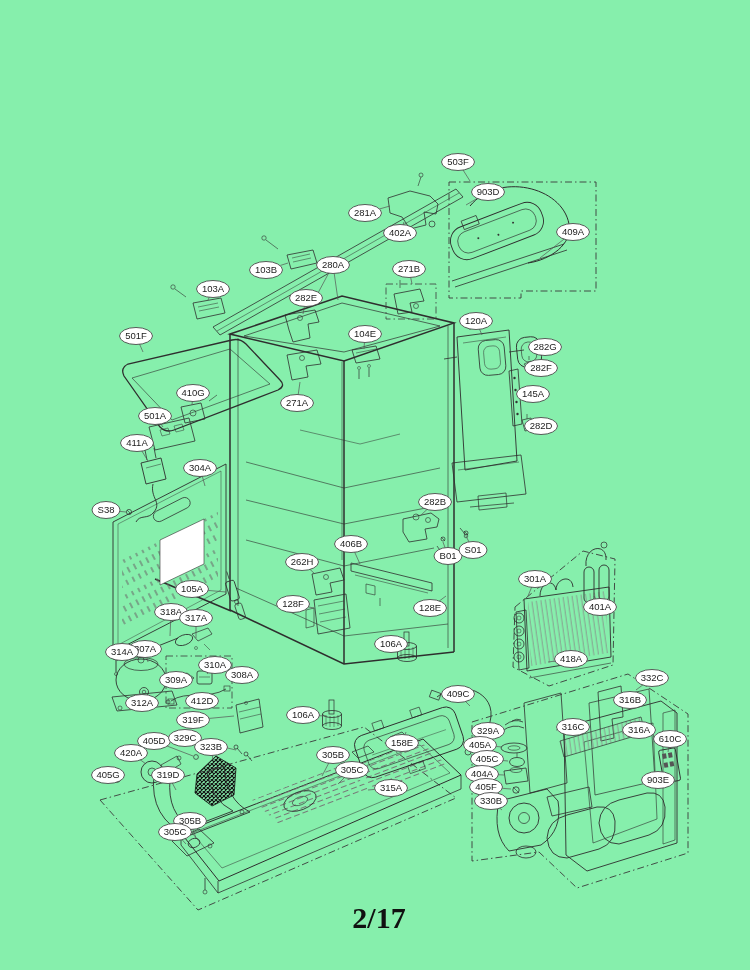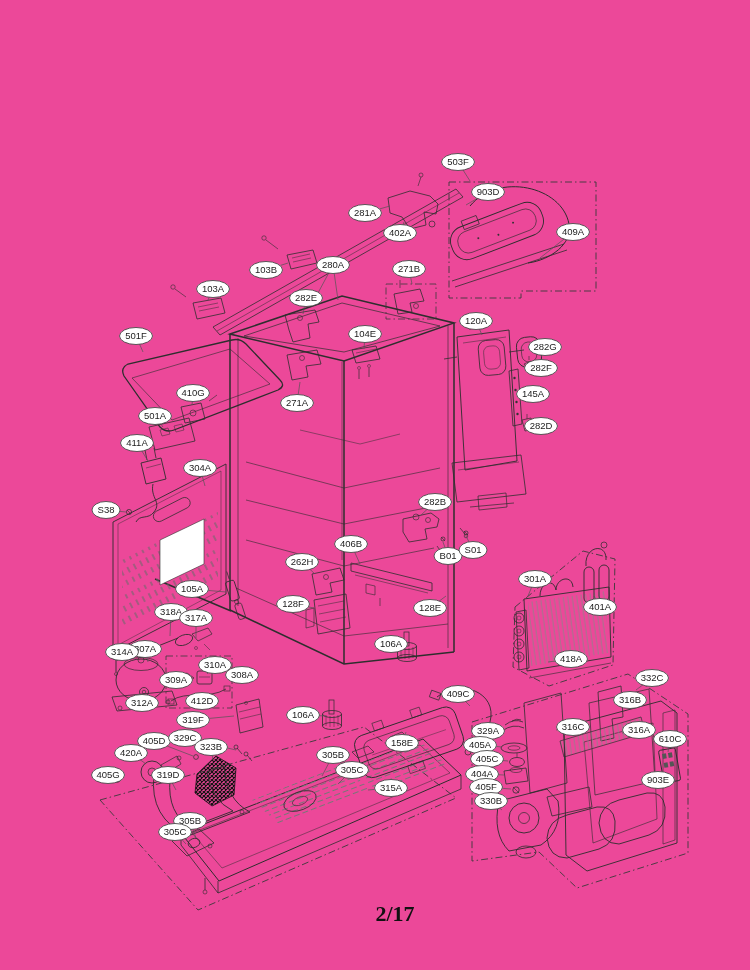--- a/index.html
+++ b/index.html
@@ -1,26 +1,26 @@
 <!DOCTYPE html>
 <html><head>
 <meta charset="utf-8">
 <style>
   html,body{margin:0;padding:0;background:#fff;}
-  .page{position:relative;width:750px;height:970px;background:#ec4899;overflow:hidden;
+  .page{position:relative;width:750px;height:970px;background:#86efac;overflow:hidden;
         font-family:"Liberation Sans",sans-serif;}
   svg{position:absolute;left:0;top:0;}
   .art{stroke:#2e2e2e;fill:none;}
   .boundary{stroke:#3a3a3a;fill:none;stroke-dasharray:7 3 1.5 3;}
   .bubble{fill:#ffffff;stroke:#4a4a4a;stroke-width:0.9;}
   .bubble-text{font:9.5px "Liberation Sans",sans-serif;text-anchor:middle;
                dominant-baseline:middle;fill:#1c1c1c;}
   .leader{stroke:#555;stroke-width:0.7;}
-  .page-number{position:absolute;left:340px;top:901px;width:110px;text-align:center;
-               font-family:"Liberation Serif",serif;font-weight:bold;font-size:22px;color:#111;}
+  .page-number{position:absolute;left:324px;top:901px;width:110px;text-align:center;
+               font-family:"Liberation Serif",serif;font-weight:bold;font-size:30px;color:#111;}
 </style>
 </head>
 <body>
 
 <div class="page">
 <svg width="750" height="970" viewBox="0 0 750 970">
   <defs>
     <pattern id="vents" width="7" height="11" patternUnits="userSpaceOnUse" patternTransform="rotate(-27)">
       <line x1="3" y1="2" x2="3" y2="8" stroke="#6a6a6a" stroke-width="1.1"></line>
     </pattern>

